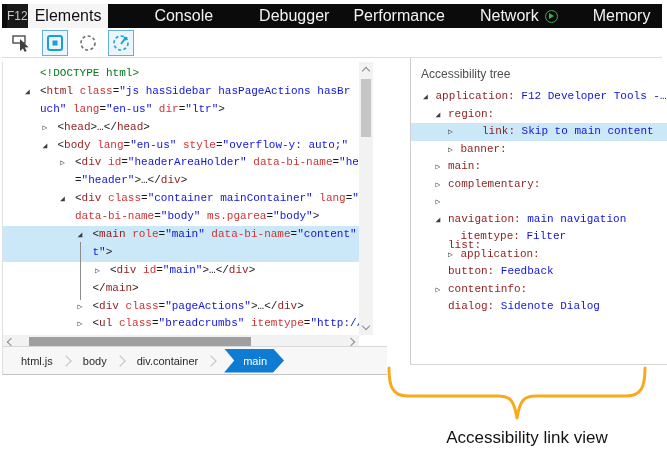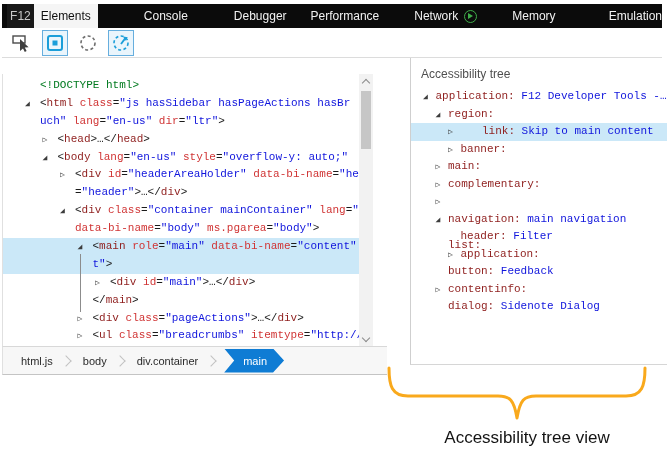--- a/index.html
+++ b/index.html
@@ -4,36 +4,36 @@
 <style>
   * { margin:0; padding:0; box-sizing:border-box; }
   body { background:#fff; font-family:"Liberation Sans", sans-serif; }
   .screen { position:relative; width:667px; height:468px; background:#fff; overflow:hidden; }
 
   
   .tabbar { position:absolute; left:2px; top:4px; width:660px; height:24px;
             background:#0b0b0b; display:flex; align-items:stretch; overflow:hidden; }
   .f12box { background:#191919; color:#c9c9c9; font-size:12px; width:29px; margin-left:5px;
             display:flex; align-items:center; justify-content:center; }
-  .tab { color:#f2f2f2; font-size:12px; display:flex; align-items:center; white-space:nowrap; }
+  .tab { color:#f2f2f2; font-size:16px; display:flex; align-items:center; white-space:nowrap; }
   .tab.active { background:#f5f5f5; color:#101010; padding:0 7px; }
   .playbadge { width:13px; height:13px; border:1.4px solid #3fae49; border-radius:50%;
                margin-left:6px; position:relative; display:inline-block; }
   .playbadge::after { content:""; position:absolute; left:3.2px; top:2.2px; width:0; height:0;
                border-left:5px solid #3fae49; border-top:3.2px solid transparent; border-bottom:3.2px solid transparent; }
 
   
   .toolbar { position:absolute; left:2px; top:28px; width:660px; height:30px; background:#fff;
              border-bottom:1px solid #dcdcdc; display:flex; align-items:center; }
   .iconbox { width:26px; height:26px; display:flex; align-items:center; justify-content:center; margin-left:7px; }
   .iconbox.activebox { border:1px solid #66aede; background:#eaf5fc; }
 
   
   .mainsplit { position:absolute; left:2px; top:58px; width:660px; }
-  .dompane { position:absolute; left:0; top:16px; width:371px; height:287px; background:#fff;
+  .dompane { position:absolute; left:0; top:4px; width:371px; height:287px; background:#fff;
              border-left:1px solid #e0e0e0; overflow:hidden; }
   .domrows { position:absolute; left:0; top:0; right:14px; bottom:14px; overflow:hidden; padding-top:3px;
              font-family:"Liberation Mono","DejaVu Sans Mono",monospace; font-size:11px; }
   .trow { position:relative; height:17.9px; line-height:17.9px; white-space:pre; }
   .trow.sel { background:#cbe8f8; }
   .arrow { position:absolute; top:0; font-size:8px; color:#3c3c3c; line-height:17.9px; }
   .seg-p { color:#1a1a1a; } .seg-tag { color:#8e1d1c; } .seg-attr { color:#d03434; }
   .seg-val { color:#0f14dc; } .seg-doctype { color:#007a1f; }
   .guideline { position:absolute; left:77px; top:180px; width:1px; height:58px; background:#8c8c8c; }
 
@@ -178,27 +178,27 @@
       <div class="a11ytitle">Accessibility tree</div>
       <div class="a11yrows" id="a11y-rows-host">
           <div class="trow" style="height: 17.5px; line-height: 17.5px;"><span class="arrow" style="left: 12px; line-height: 17.5px;">◢</span><span style="padding-left: 24.5px; display: inline-block;"><span class="a-role">application:</span><span class="a-val"> F12 Developer Tools -…</span></span></div>
           <div class="trow" style="height: 17.5px; line-height: 17.5px;"><span class="arrow" style="left: 24.5px; line-height: 17.5px;">◢</span><span style="padding-left: 37px; display: inline-block;"><span class="a-role">region:</span></span></div>
           <div class="trow sel" style="height: 17.5px; line-height: 17.5px;"><span class="arrow" style="left: 37px; line-height: 17.5px;">▷</span><span style="padding-left: 71px; display: inline-block;"><span class="a-role">link:</span><span class="a-val"> Skip to main content</span></span></div>
           <div class="trow" style="height: 17.5px; line-height: 17.5px;"><span class="arrow" style="left: 37px; line-height: 17.5px;">▷</span><span style="padding-left: 49.5px; display: inline-block;"><span class="a-role">banner:</span></span></div>
           <div class="trow" style="height: 17.5px; line-height: 17.5px;"><span class="arrow" style="left: 24.5px; line-height: 17.5px;">▷</span><span style="padding-left: 37px; display: inline-block;"><span class="a-role">main:</span></span></div>
           <div class="trow" style="height: 17.5px; line-height: 17.5px;"><span class="arrow" style="left: 24.5px; line-height: 17.5px;">▷</span><span style="padding-left: 37px; display: inline-block;"><span class="a-role">complementary:</span></span></div>
           <div class="trow" style="height: 17.5px; line-height: 17.5px;"><span class="arrow" style="left: 24.5px; line-height: 17.5px;">▷</span><span style="padding-left: 37px; display: inline-block; margin-top: 44px;"><span class="a-role">list:</span></span></div>
           <div class="trow" style="height: 17.5px; line-height: 17.5px;"><span class="arrow" style="left: 24.5px; line-height: 17.5px;">◢</span><span style="padding-left: 37px; display: inline-block;"><span class="a-role">navigation:</span><span class="a-val"> main navigation</span></span></div>
-          <div class="trow" style="height: 17.5px; line-height: 17.5px;"><span style="padding-left: 49.5px; display: inline-block;"><span class="a-role">header:</span><span class="a-val"> Filter</span></span></div>
+          <div class="trow" style="height: 17.5px; line-height: 17.5px;"><span style="padding-left: 49.5px; display: inline-block;"><span class="a-role">itemtype:</span><span class="a-val"> Filter</span></span></div>
           <div class="trow" style="height: 17.5px; line-height: 17.5px;"><span class="arrow" style="left: 37px; line-height: 17.5px;">▷</span><span style="padding-left: 49.5px; display: inline-block;"><span class="a-role">application:</span></span></div>
           <div class="trow" style="height: 17.5px; line-height: 17.5px;"><span style="padding-left: 37px; display: inline-block;"><span class="a-role">button:</span><span class="a-val"> Feedback</span></span></div>
           <div class="trow" style="height: 17.5px; line-height: 17.5px;"><span class="arrow" style="left: 24.5px; line-height: 17.5px;">▷</span><span style="padding-left: 37px; display: inline-block;"><span class="a-role">contentinfo:</span></span></div>
           <div class="trow" style="height: 17.5px; line-height: 17.5px;"><span style="padding-left: 37px; display: inline-block;"><span class="a-role">dialog:</span><span class="a-val"> Sidenote Dialog</span></span></div>
         </div>
     </div>
   </div>
 
   <svg class="brace" width="262" height="58" viewBox="0 0 262 58">
     <path d="M 3 2 C 3 20 6 30 22 30 L 112 30 C 124 30 128 34 131 52 C 134 34 138 30 150 30 L 240 30 C 256 30 259 20 259 2" fill="none" stroke="#F9A91C" stroke-width="3" stroke-linecap="round" stroke-linejoin="round"></path>
   </svg>
-  <div class="annlabel">Accessibility tree view</div>
+  <div class="annlabel">Accessibility link view</div>
 
 </div>
 
 </body></html>

